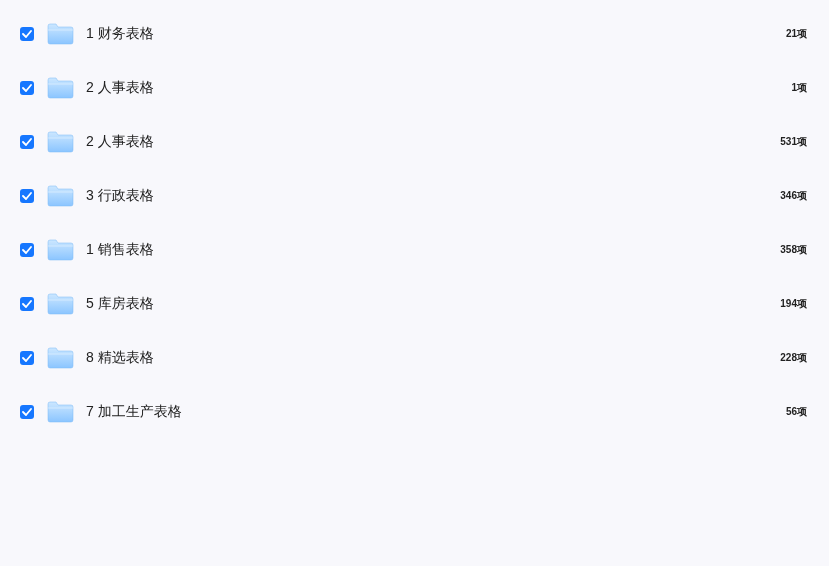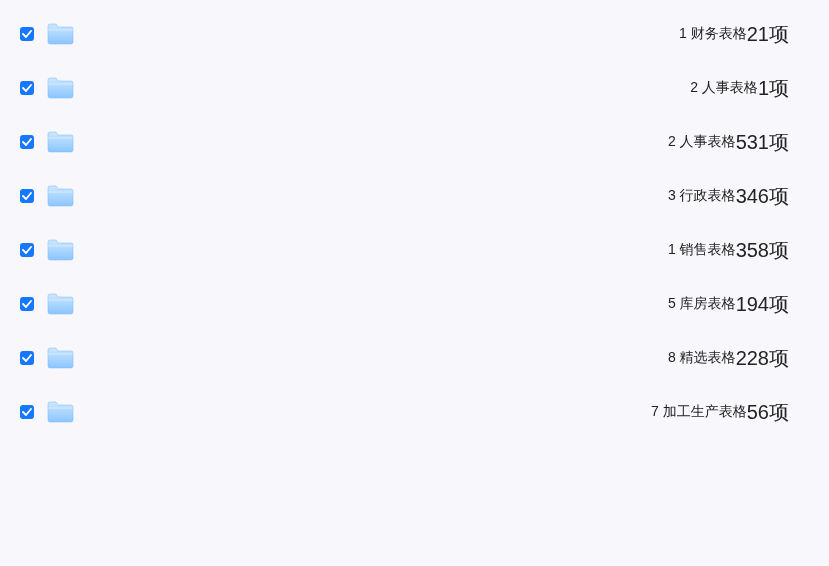--- a/index.html
+++ b/index.html
@@ -15,21 +15,20 @@
       overflow: hidden;
     }
     .list {
       padding: 18px 20px 0 20px;
     }
     .row {
       display: flex;
       align-items: center;
       height: 32px;
       margin-bottom: 22px;
-      text-align: right;
     }
     .checkbox {
       width: 14px;
       height: 14px;
       background: #1677ff;
       border-radius: 3px;
       display: flex;
       align-items: center;
       justify-content: center;
       flex-shrink: 0;
@@ -52,23 +51,24 @@
       height: 24px;
       display: block;
     }
     .label {
       flex: 1;
       font-size: 14px;
       color: #222;
       cursor: pointer;
     }
     .count {
-      font-size: 20px;
+      font-size: 10px;
       color: #222;
-      margin-right: 20px;
+      margin-right: 2px;
+      font-weight: bold;
     }
   </style>
 </head>
 <body>
 
 <div class="list">
   <div class="row">
     <div class="checkbox">
       <svg viewBox="0 0 10 10">
           <path d="M1 5 L4 8 L9 2" stroke="#fff" stroke-width="1.8" fill="none" stroke-linecap="round" stroke-linejoin="round"></path>

